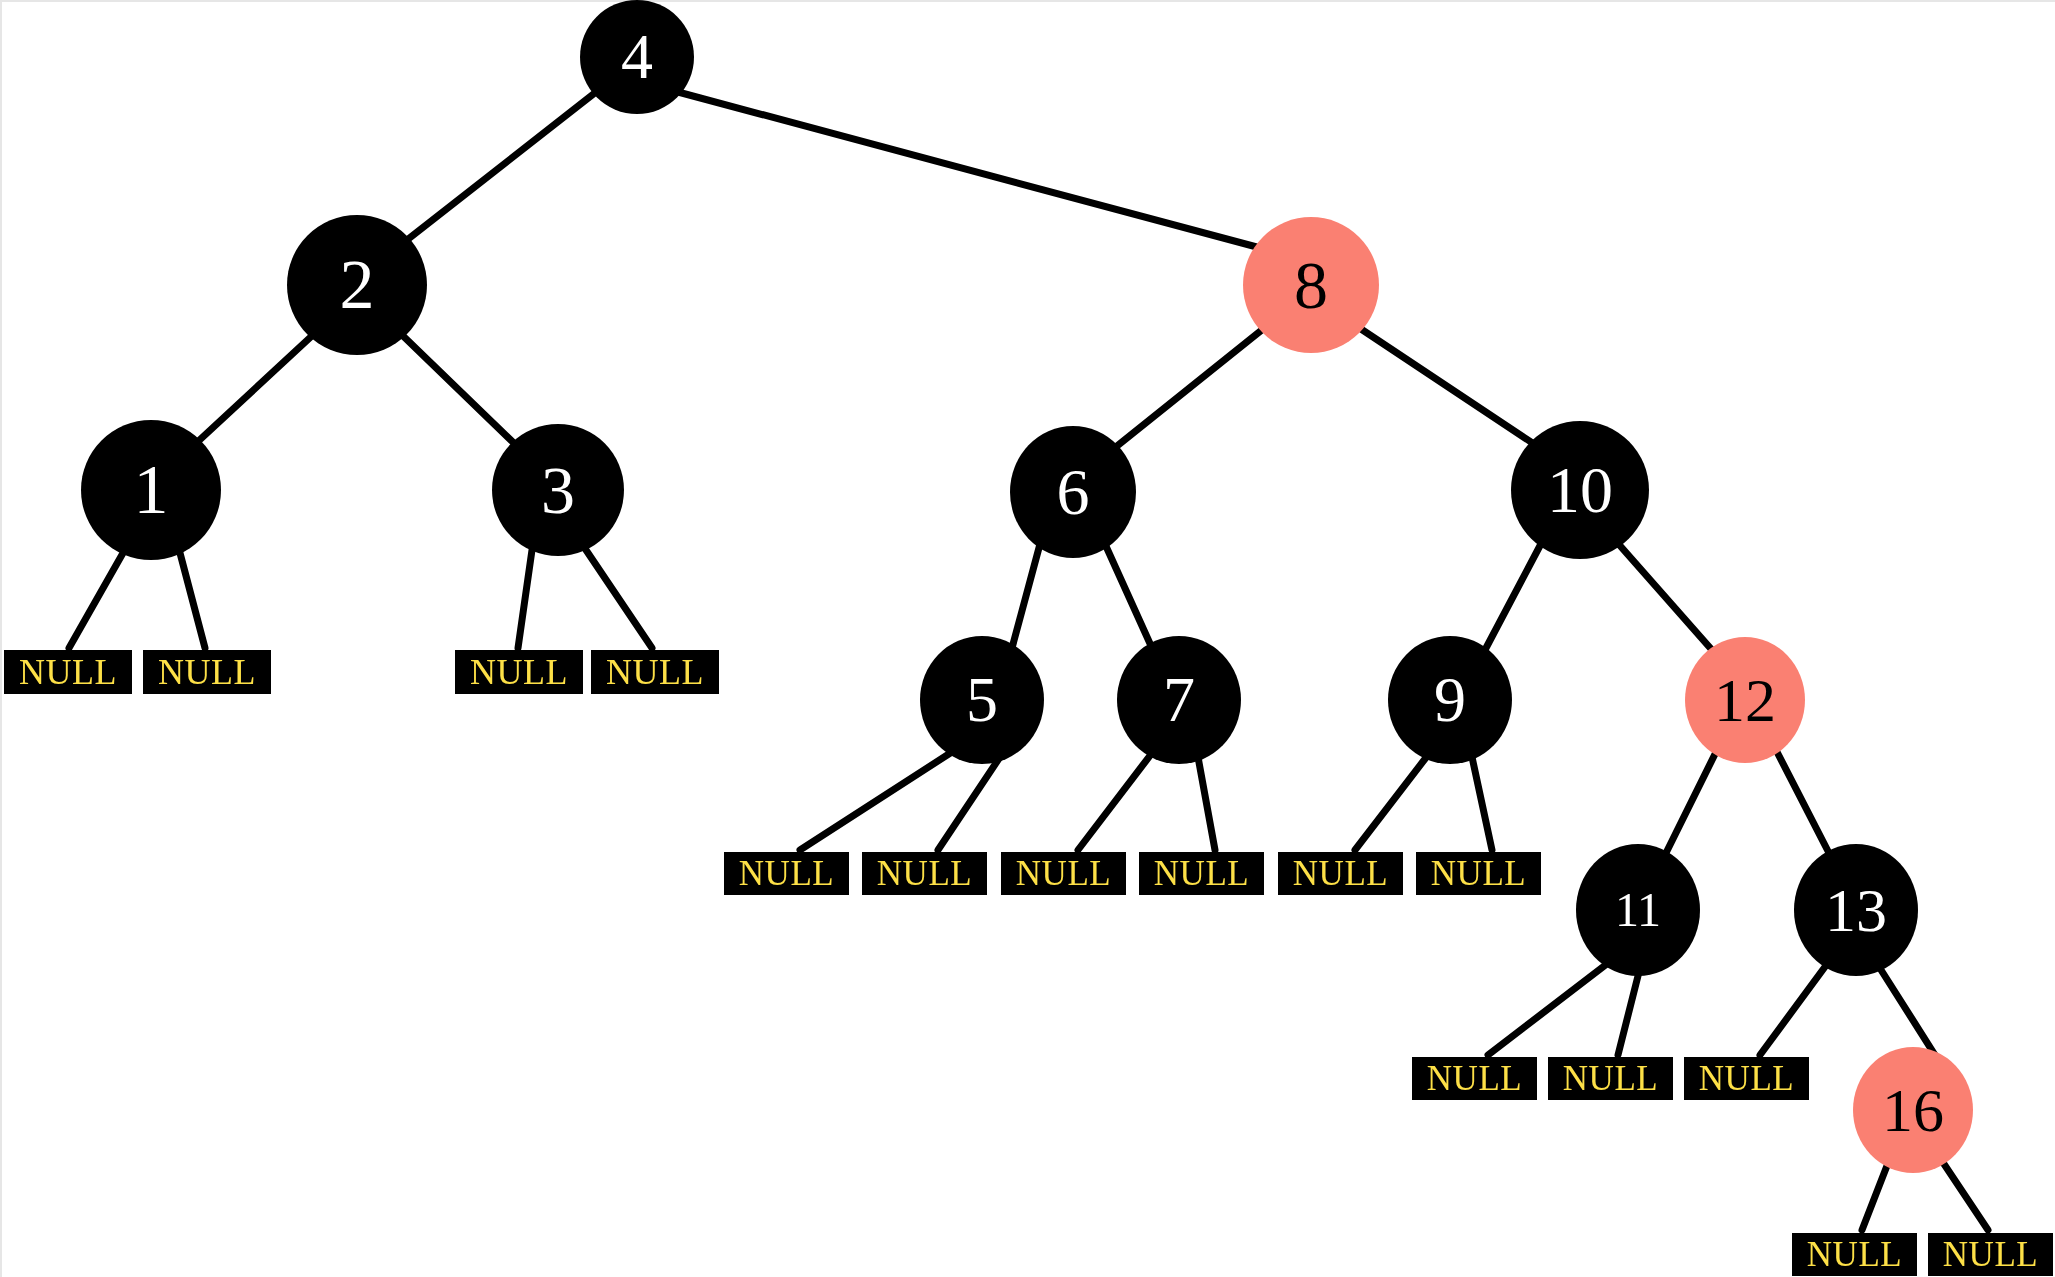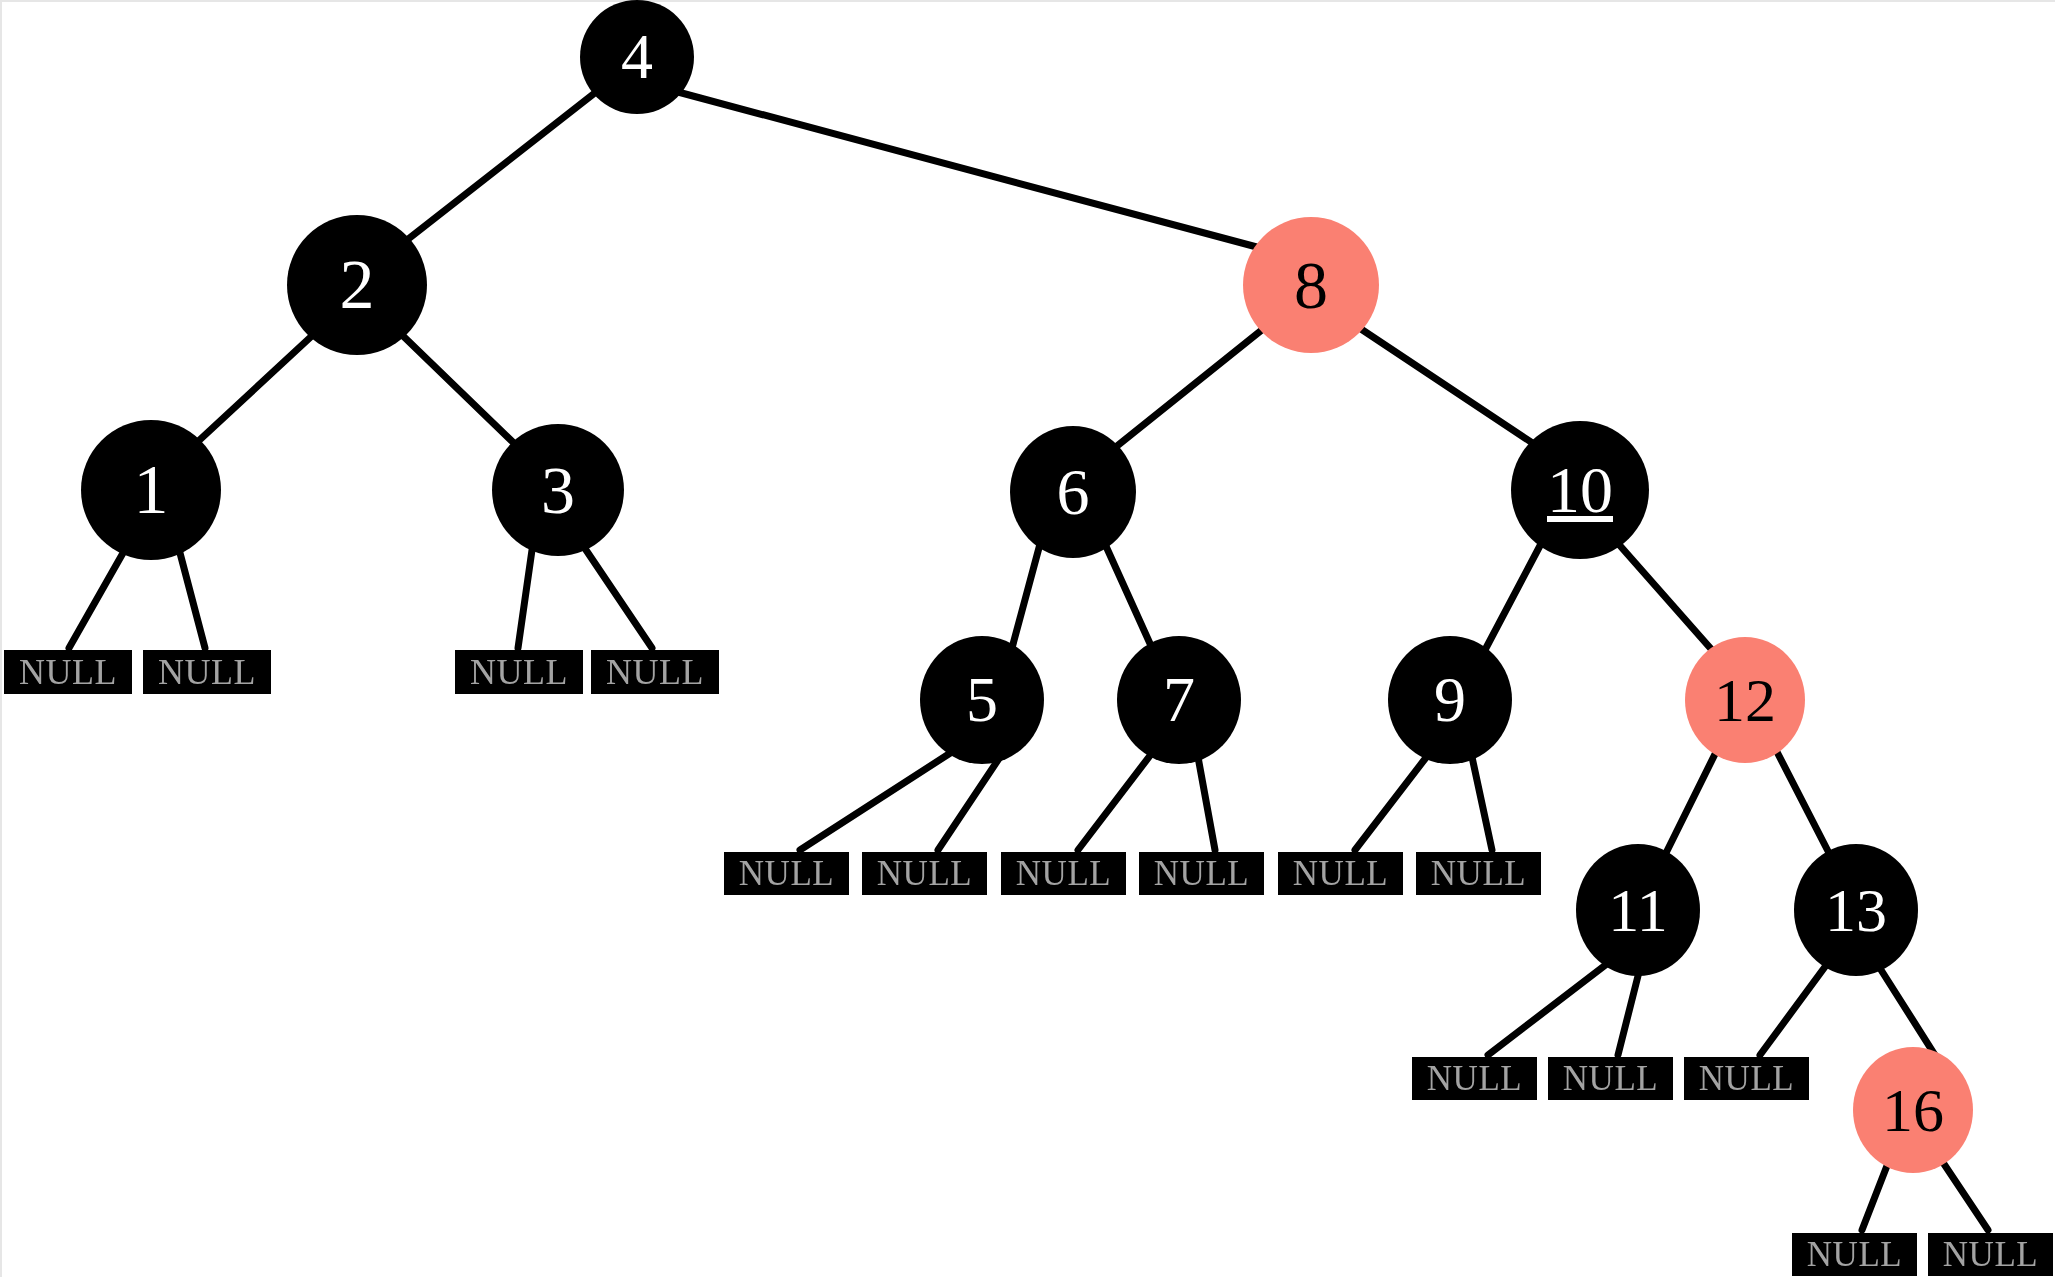--- a/index.html
+++ b/index.html
@@ -42,21 +42,21 @@
   .node-red {
     background: #fa8072;
     color: #000000;
   }
   .nullbox {
     position: absolute;
     display: flex;
     align-items: center;
     justify-content: center;
     background: #000000;
-    color: #a3a3a3;
+    color: #fde047;
     box-sizing: border-box;
     line-height: 1;
     letter-spacing: 0.5px;
     user-select: none;
   }
   .frame-line {
     position: absolute;
     background: #e6e6e6;
   }
 </style>
@@ -111,36 +111,36 @@
       </div>
       <div class="node node-black" style="left: 81px; top: 420px; width: 140px; height: 140px; font-size: 70px;">
         <span>1</span>
       </div>
       <div class="node node-black" style="left: 492px; top: 424px; width: 132px; height: 132px; font-size: 68px;">
         <span>3</span>
       </div>
       <div class="node node-black" style="left: 1010px; top: 426px; width: 126px; height: 132px; font-size: 66px;">
         <span>6</span>
       </div>
-      <div class="node node-black" style="left: 1511px; top: 421px; width: 138px; height: 138px; font-size: 66px; text-decoration: underline;">
+      <div class="node node-black" style="left: 1511px; top: 421px; width: 138px; height: 138px; font-size: 66px;">
         <span>10</span>
       </div>
       <div class="node node-black" style="left: 920px; top: 636px; width: 124px; height: 128px; font-size: 64px;">
         <span>5</span>
       </div>
       <div class="node node-black" style="left: 1117px; top: 636px; width: 124px; height: 128px; font-size: 64px;">
         <span>7</span>
       </div>
       <div class="node node-black" style="left: 1388px; top: 636px; width: 124px; height: 128px; font-size: 64px;">
         <span>9</span>
       </div>
       <div class="node node-red" style="left: 1685px; top: 637px; width: 120px; height: 126px; font-size: 62px;">
         <span>12</span>
       </div>
-      <div class="node node-black" style="left: 1576px; top: 844px; width: 124px; height: 132px; font-size: 62px; justify-content: center;">
+      <div class="node node-black" style="left: 1576px; top: 844px; width: 124px; height: 132px; font-size: 48px; justify-content: center;">
         <span>11</span>
       </div>
       <div class="node node-black" style="left: 1794px; top: 844px; width: 124px; height: 132px; font-size: 62px; text-align: center;">
         <span>13</span>
       </div>
       <div class="node node-red" style="left: 1853px; top: 1047px; width: 120px; height: 126px; font-size: 62px;">
         <span>16</span>
       </div>
     </div>
   <div id="leaves-layer">

